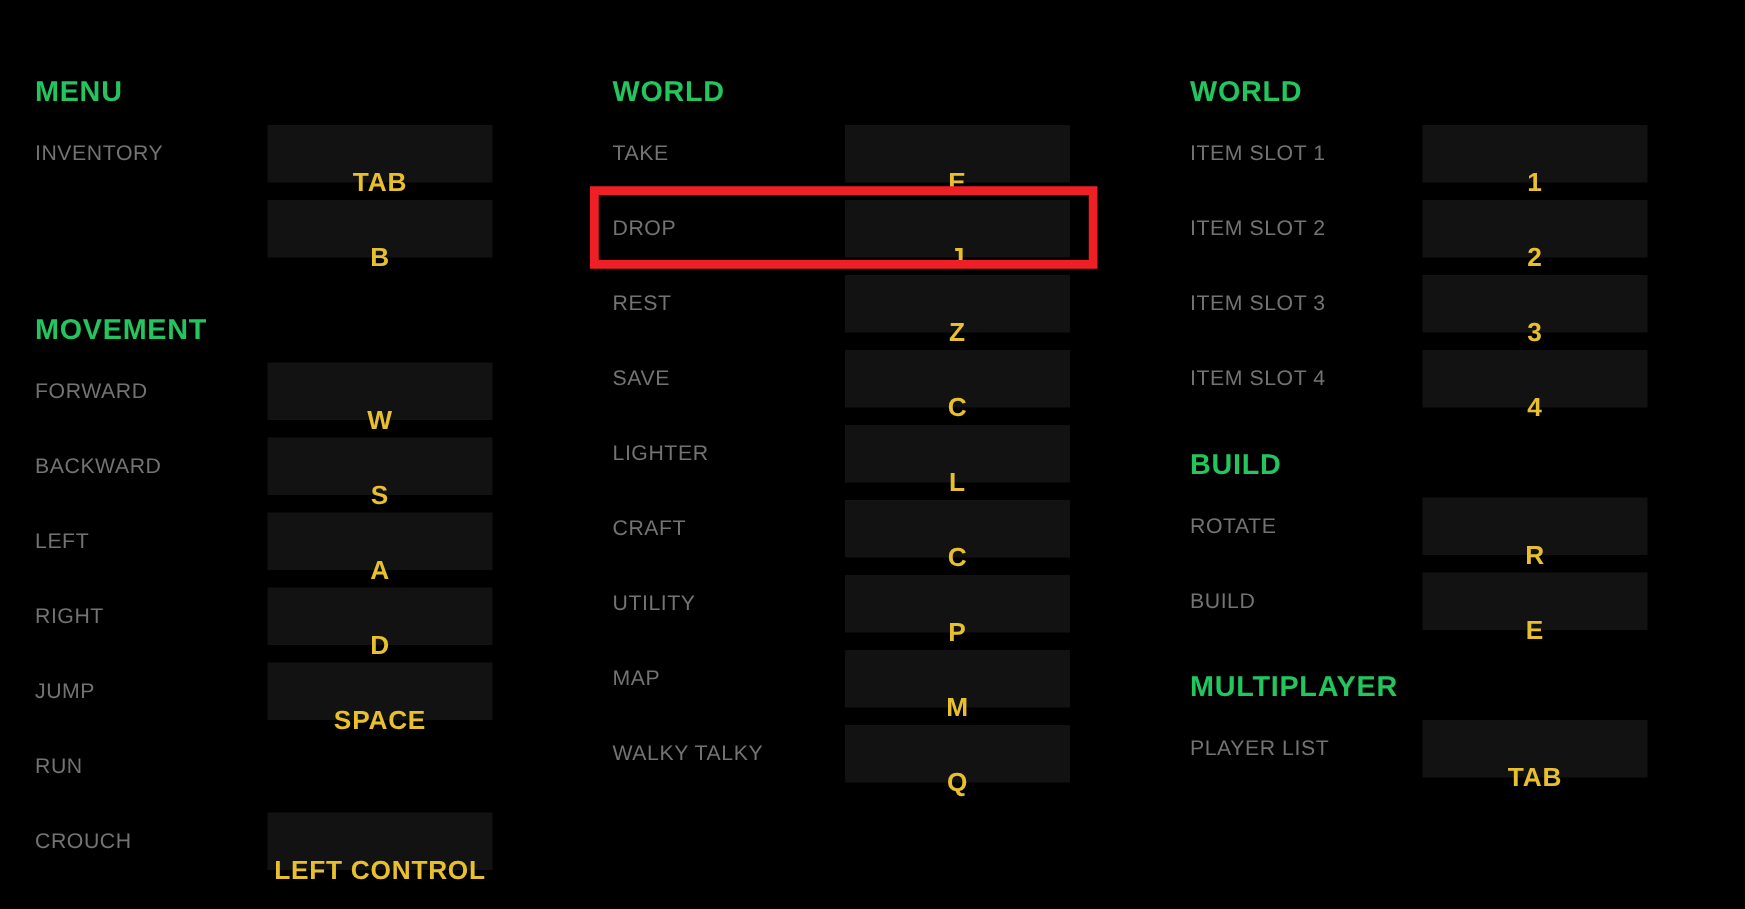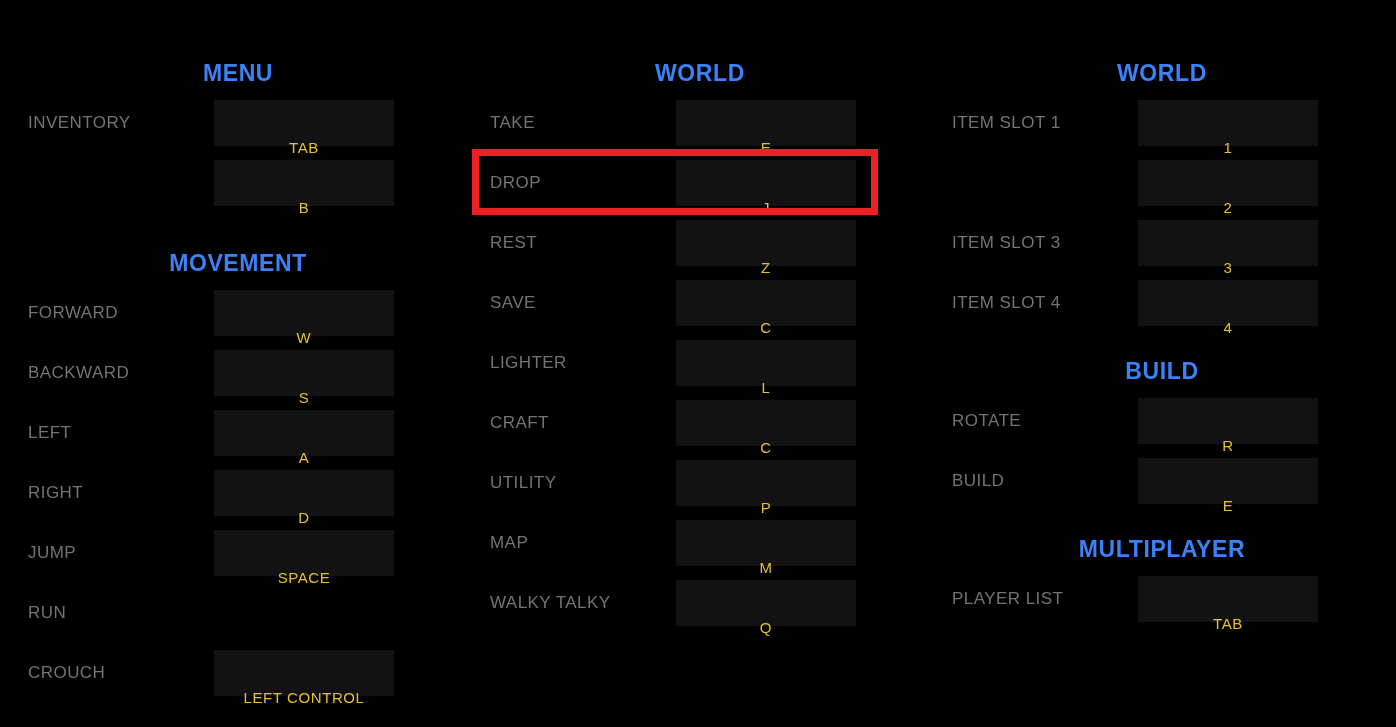--- a/index.html
+++ b/index.html
@@ -21,27 +21,26 @@
     top: 0;
     width: 420px;
   }
   #col-left   { left: 28px; }
   #col-mid    { left: 490px; }
   #col-right  { left: 952px; }
 
   .section { position: relative; }
 
   .section-header {
-    color: #3b82f6;
+    color: #22c55e;
     font-size: 23px;
     font-weight: bold;
     letter-spacing: 0.6px;
     line-height: 1;
     text-transform: uppercase;
-    text-align: center;
   }
 
   .row {
     position: relative;
     height: 46px;
     margin-bottom: 14px;
   }
   .row-label {
     position: absolute;
     left: 0;
@@ -61,22 +60,22 @@
     top: 0;
     width: 180px;
     height: 46px;
     background: #121212;
     display: flex;
     align-items: center;
     justify-content: center;
   }
   .keybox-text {
     color: #e8c02c;
-    font-size: 15px;
-    font-weight: normal;
+    font-size: 21px;
+    font-weight: bold;
     letter-spacing: 0.6px;
     text-transform: uppercase;
     margin-top: 48px;
   }
 
   
   #highlight-box {
     position: absolute;
     left: 472px;
     top: 149px;
@@ -219,20 +218,21 @@
       <div class="section" style="position: absolute; left: 0px; top: 62px; width: 420px;">
         <div class="section-header">WORLD</div>
         <div style="position: absolute; left: 0px; top: 38px; width: 420px;">
           <div class="row">
             <div class="row-label">ITEM SLOT 1</div>
             <div class="keybox">
               <span class="keybox-text">1</span>
             </div>
           </div>
           <div class="row">
+            <div class="row-label">ITEM SLOT 2</div>
             <div class="keybox">
               <span class="keybox-text">2</span>
             </div>
           </div>
           <div class="row">
             <div class="row-label">ITEM SLOT 3</div>
             <div class="keybox">
               <span class="keybox-text">3</span>
             </div>
           </div>

